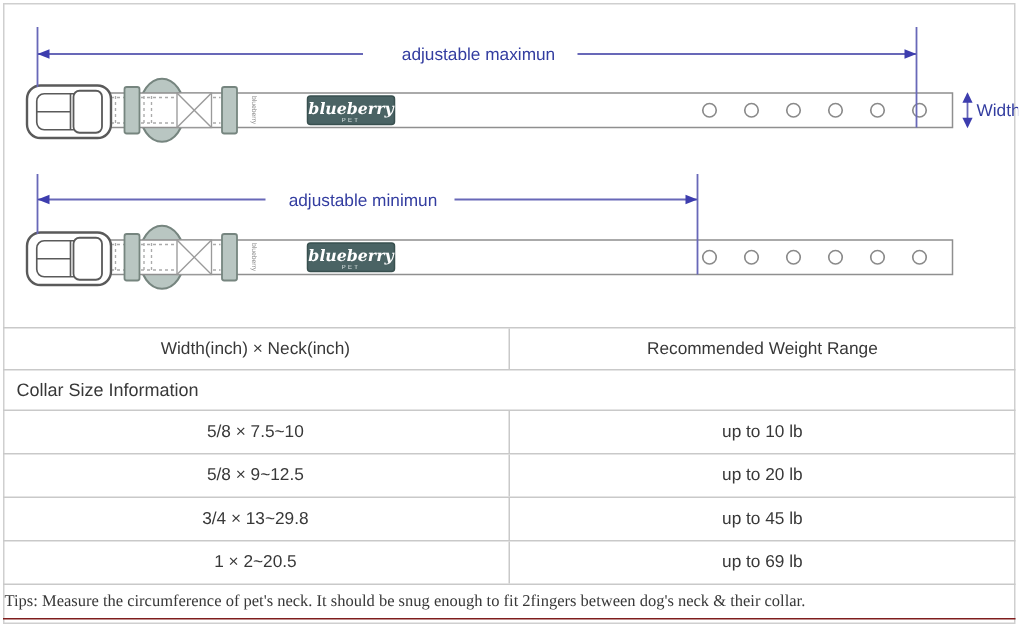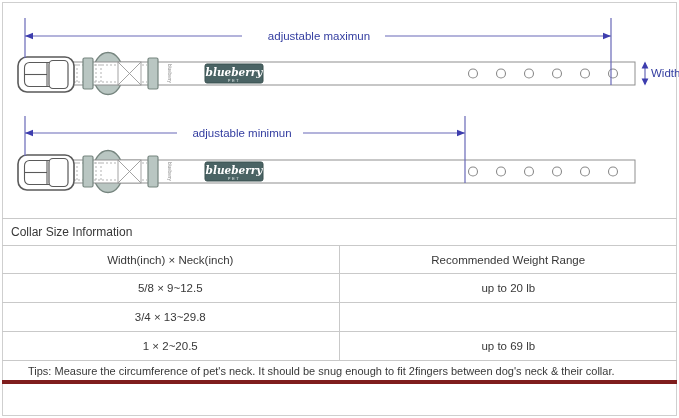--- a/index.html
+++ b/index.html
@@ -14,21 +14,21 @@
   #diagram-svg{position:absolute;left:0;top:0;}
   
   #size-table{
     position:absolute;left:2px;top:218px;width:675px;
     font-size:11.5px;color:#383838;
   }
   .t-row{display:flex;border-top:1px solid #c9c9c9;box-sizing:border-box;align-items:center;}
   .t-title{height:27px;padding-left:9px;font-size:12px;}
   .t-head{height:28px;}
   .t-data{height:29px;}
-  .t-tips{height:24px;padding-left:26px;border-bottom:4px solid #7f1d1d;font-size:11px;}
+  .t-tips{height:24px;padding-left:1px;border-bottom:1px solid #7f1d1d;font-size:11px;font-family:Liberation Serif, serif;}
   .cell-l{width:50%;box-sizing:border-box;border-right:1px solid #c9c9c9;
           display:flex;align-items:center;justify-content:center;height:100%;}
   .cell-r{width:50%;display:flex;align-items:center;justify-content:center;height:100%;}
   .ann-text{fill:#333da0;font-size:11.5px;font-family:"Liberation Sans",sans-serif;}
   .ann-line{stroke:#6868b8;stroke-width:1.2;fill:none;}
   .ann-head{fill:#3d3dae;}
   .hw{fill:#b9c6c2;stroke:#76857f;}
   .steel{fill:#ffffff;stroke:#5a5a5a;}
   .stitch{stroke:#aaaaaa;stroke-width:0.9;stroke-dasharray:2,2;fill:none;}
 </style>
@@ -150,33 +150,38 @@
         <polygon class="ann-head" points="25,133 33,129.8 33,136.2"></polygon>
         <text class="ann-text" x="242" y="137" text-anchor="middle">adjustable minimun</text>
         <line class="ann-line" x1="303" y1="133" x2="465" y2="133"></line>
         <polygon class="ann-head" points="465,133 457,129.8 457,136.2"></polygon>
         <line class="ann-line" x1="465" y1="116" x2="465" y2="183"></line>
       </g>
     </g>
   </svg>
 
   <div id="size-table">
+    <div class="t-row t-head">
+      <div class="cell-l">Width(inch) × Neck(inch)</div>
+      <div class="cell-r">Recommended Weight Range</div>
+    </div>
     <div class="t-row t-title">
       <span>Collar Size Information</span>
     </div>
-    <div class="t-row t-head">
-      <div class="cell-l">Width(inch) × Neck(inch)</div>
-      <div class="cell-r">Recommended Weight Range</div>
+    <div class="t-row t-data">
+      <div class="cell-l">5/8 × 7.5~10</div>
+      <div class="cell-r">up to 10 lb</div>
     </div>
     <div class="t-row t-data">
       <div class="cell-l">5/8 × 9~12.5</div>
       <div class="cell-r">up to 20 lb</div>
     </div>
     <div class="t-row t-data">
       <div class="cell-l">3/4 × 13~29.8</div>
+      <div class="cell-r">up to 45 lb</div>
     </div>
     <div class="t-row t-data">
       <div class="cell-l">1 × 2~20.5</div>
       <div class="cell-r">up to 69 lb</div>
     </div>
     <div class="t-row t-tips">
       <span>Tips: Measure the circumference of pet's neck. It should be snug enough to fit 2fingers between dog's neck &amp; their collar.</span>
     </div>
   </div>
 </div>

